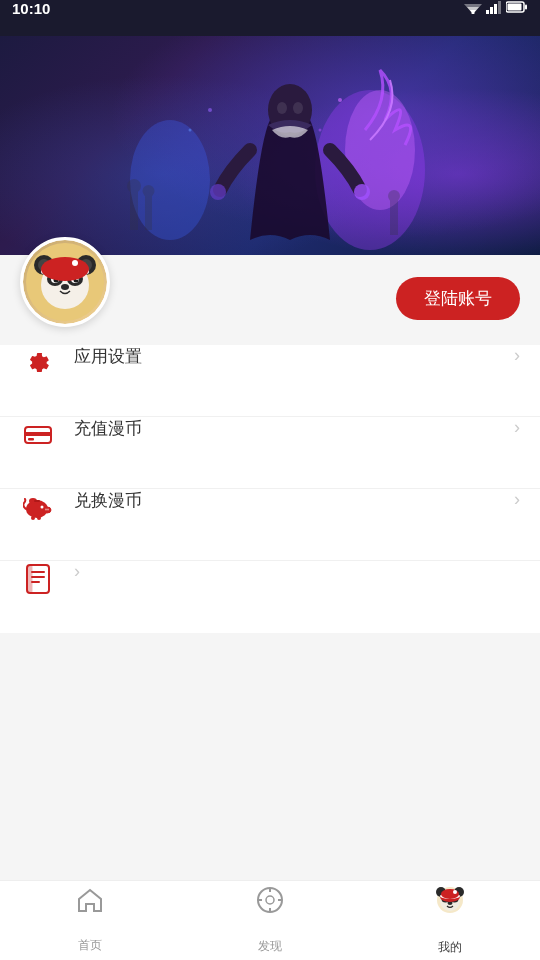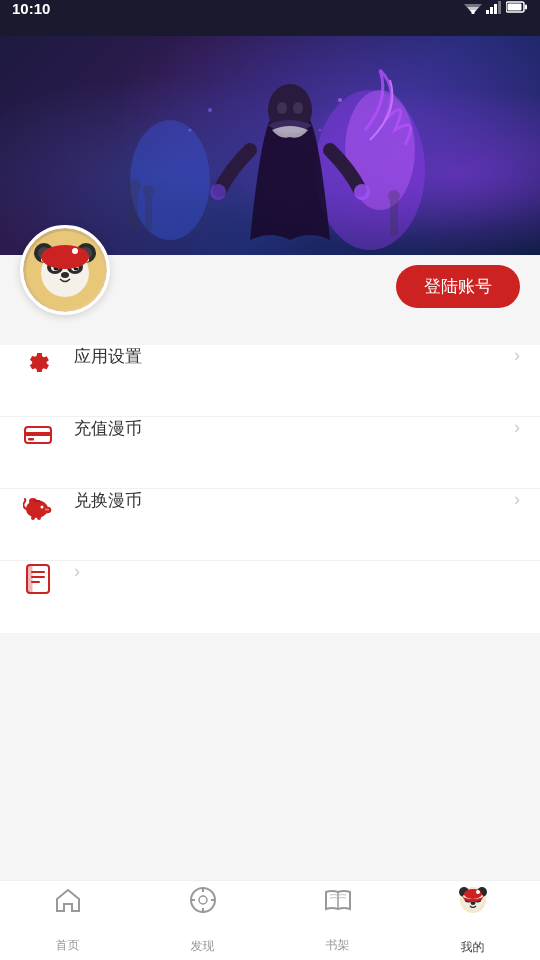--- a/index.html
+++ b/index.html
@@ -60,21 +60,21 @@
 
     
     .profile-section {
       position: absolute;
       top: 255px;
       left: 0; right: 0;
       background: #f5f5f5;
       height: 80px;
       display: flex;
       align-items: flex-start;
-      padding: 0 20px;
+      padding: 12px 20px;
     }
 
     .avatar-wrapper {
       width: 90px;
       height: 90px;
       border-radius: 50%;
       background: white;
       border: 3px solid white;
       overflow: hidden;
       margin-top: -30px;
@@ -405,35 +405,20 @@
         <circle cx="14" cy="14" r="4" stroke="#999" stroke-width="1.5"></circle>
         <line x1="14" y1="2" x2="14" y2="6" stroke="#999" stroke-width="2"></line>
         <line x1="14" y1="22" x2="14" y2="26" stroke="#999" stroke-width="2"></line>
         <line x1="2" y1="14" x2="6" y2="14" stroke="#999" stroke-width="2"></line>
         <line x1="22" y1="14" x2="26" y2="14" stroke="#999" stroke-width="2"></line>
       </svg>
     </span>
     <span class="nav-label">发现</span>
   </div>
 
-  <div class="nav-item">
-    <span class="nav-icon">
-      <svg width="32" height="26" viewBox="0 0 32 26" fill="none" stroke="#999" stroke-width="2">
-
-        <path d="M16 5 Q10 3 4 5 L4 22 Q10 20 16 22 Q22 20 28 22 L28 5 Q22 3 16 5 Z" stroke="#999" fill="none"></path>
-        <line x1="16" y1="5" x2="16" y2="22" stroke="#999" stroke-width="1.5"></line>
-
-        <path d="M8 8 Q12 7 15 8" stroke="#999" stroke-width="1" opacity="0.6"></path>
-        <path d="M8 11 Q12 10 15 11" stroke="#999" stroke-width="1" opacity="0.6"></path>
-        <path d="M17 8 Q20 7 24 8" stroke="#999" stroke-width="1" opacity="0.6"></path>
-        <path d="M17 11 Q20 10 24 11" stroke="#999" stroke-width="1" opacity="0.6"></path>
-      </svg>
-    </span>
-    <span class="nav-label">书架</span>
-  </div>
 
   <div class="nav-item">
     <span class="nav-icon active">
       <svg width="30" height="30" viewBox="0 0 30 30">
 
         <circle cx="15" cy="15" r="13" fill="#f5e8c8"></circle>
 
         <circle cx="6" cy="7" r="5" fill="#2a2a2a"></circle>
         <circle cx="24" cy="7" r="5" fill="#2a2a2a"></circle>
 

